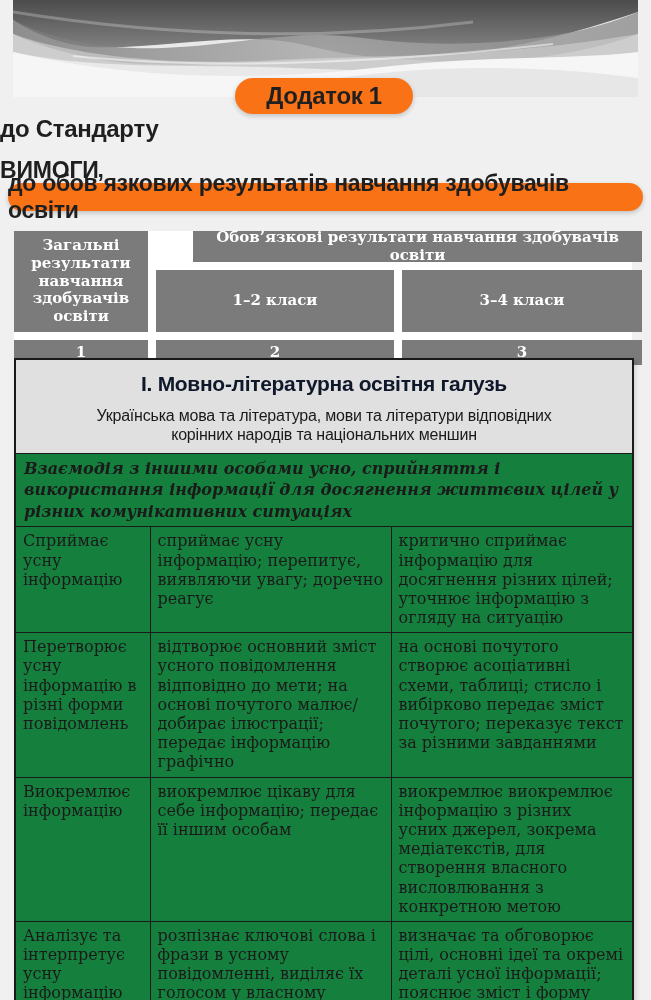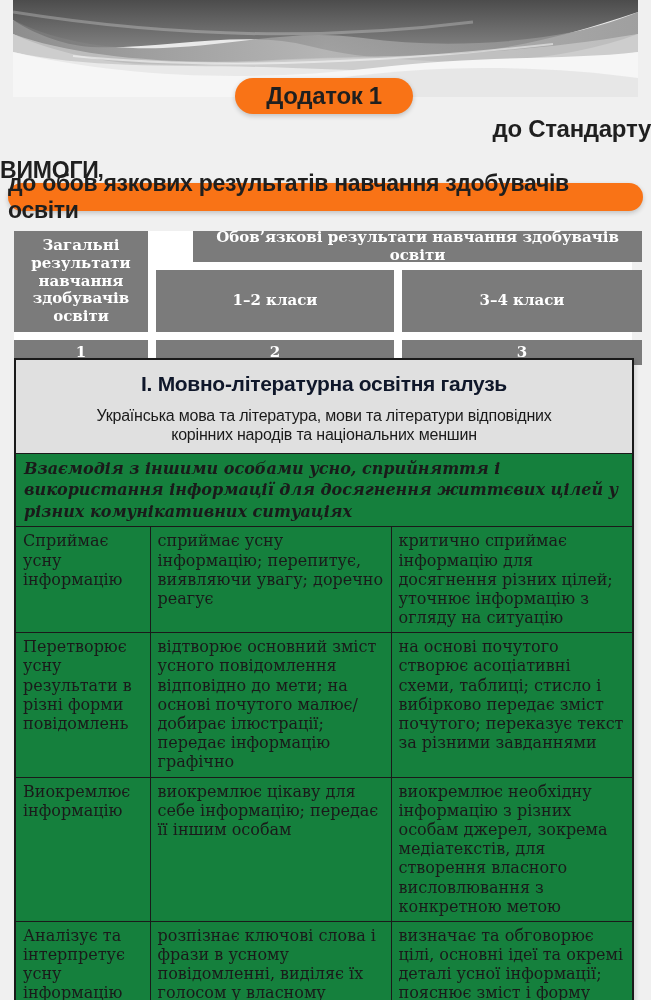--- a/index.html
+++ b/index.html
@@ -16,21 +16,21 @@
   
   .pill {
     position:absolute; background:#f97316; border-radius:18px;
     display:flex; align-items:center; justify-content:center;
     box-shadow:0 2px 5px rgba(0,0,0,.20);
     font-family:Liberation Sans, sans-serif; font-weight:700;
     letter-spacing:-0.3px; color:#1f1f1f;
   }
   .pill-appendix { left:235px; top:78px; width:178px; height:36px; font-size:24px; z-index:3; }
   .appendix-sub {
-    position:absolute; left:0; top:115px; width:651px; text-align:right;
+    position:absolute; left:0; top:115px; width:651px; text-align:left;
     font-family:"Liberation Sans", sans-serif; font-weight:700; font-size:24px;
     letter-spacing:-0.3px; color:#1f1f1f;
   }
   .main-title {
     position:absolute; left:0; top:157px; width:651px; text-align:left;
     font-family:"Liberation Sans", sans-serif; font-weight:700; font-size:23px;
     letter-spacing:-0.2px; color:#1f1f1f;
   }
   .pill-subtitle { left:8px; top:183px; width:635px; height:28px; font-size:23px; border-radius:17px; }
 
@@ -146,28 +146,28 @@
       </tr>
       <tr>
         <td colspan="3" class="caption-cell">Взаємодія з іншими особами усно, сприйняття і використання інформації для досягнення життєвих цілей у різних комунікативних ситуаціях</td>
       </tr>
       <tr class="r1">
         <td>Сприймає усну інформацію</td>
         <td>сприймає усну інформацію; перепитує, виявляючи увагу; доречно реагує</td>
         <td>критично сприймає інформацію для досягнення різних цілей; уточнює інформацію з огляду на ситуацію</td>
       </tr>
       <tr class="r2">
-        <td>Перетворює усну результати в різні форми повідомлень</td>
+        <td>Перетворює усну інформацію в різні форми повідомлень</td>
         <td>відтворює основний зміст усного повідомлення відповідно до мети; на основі почутого малює/добирає ілюстрації; передає інформацію графічно</td>
         <td>на основі почутого створює асоціативні схеми, таблиці; стисло і вибірково передає зміст почутого; переказує текст за різними завданнями</td>
       </tr>
       <tr class="r3">
         <td>Виокремлює інформацію</td>
         <td>виокремлює цікаву для себе інформацію; передає її іншим особам</td>
-        <td>виокремлює необхідну інформацію з різних особам джерел, зокрема медіатекстів, для створення власного висловлювання з конкретною метою</td>
+        <td>виокремлює виокремлює інформацію з різних усних джерел, зокрема медіатекстів, для створення власного висловлювання з конкретною метою</td>
       </tr>
       <tr class="r4">
         <td>Аналізує та інтерпретує усну інформацію</td>
         <td>розпізнає ключові слова і фрази в усному повідомленні, виділяє їх голосом у власному мовленні; пояснює, чому зацікавила інформація; з допомогою вчителя виявляє очевидні ідеї у простих текстах, медіатекстах</td>
         <td>визначає та обговорює цілі, основні ідеї та окремі деталі усної інформації; пояснює зміст і форму текстів, зокрема медіатекстів, пов’язує, зіставляє із власними спостереженнями, життєвим досвідом, враховує думки інших осіб</td>
       </tr>
     </tbody>
   </table>
 
 </div>

